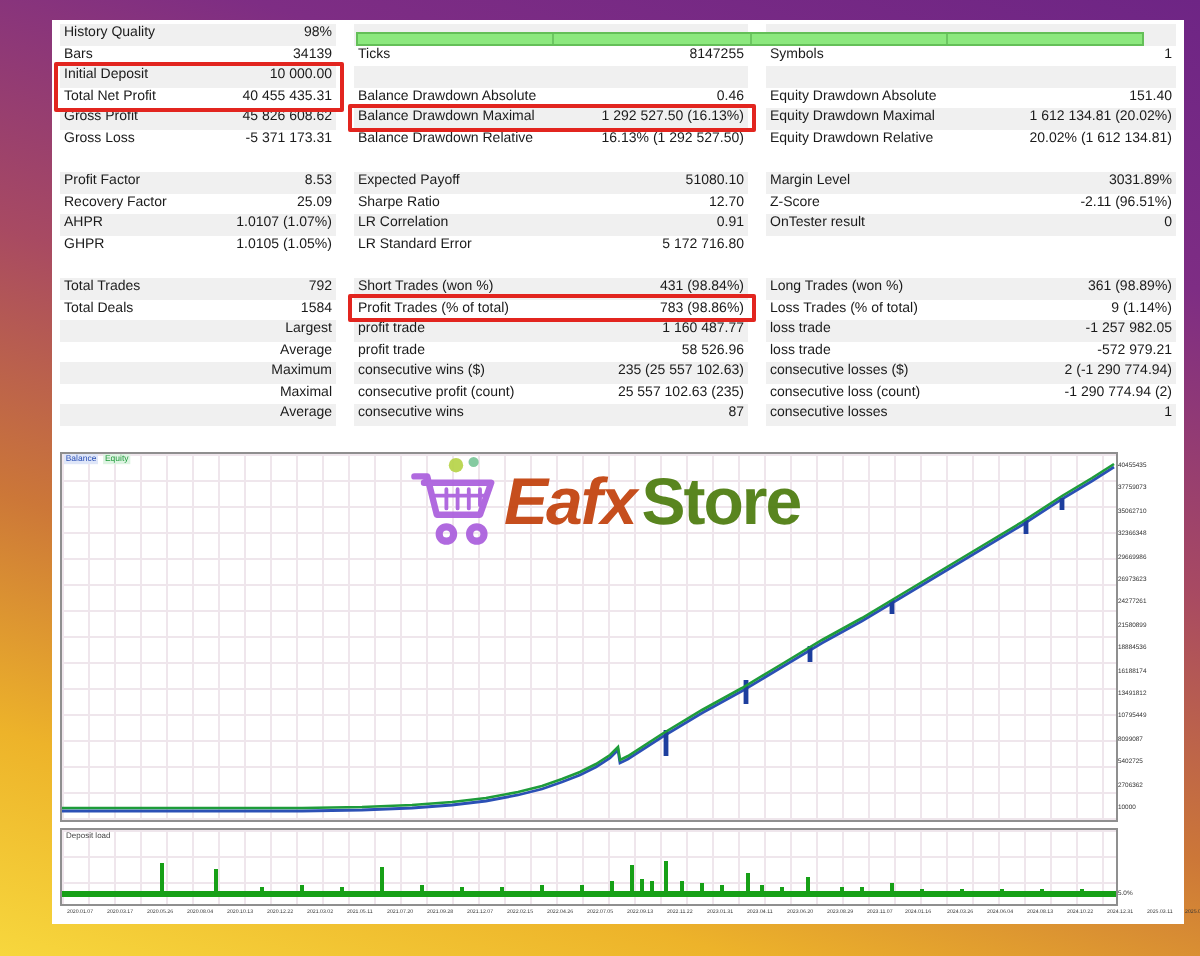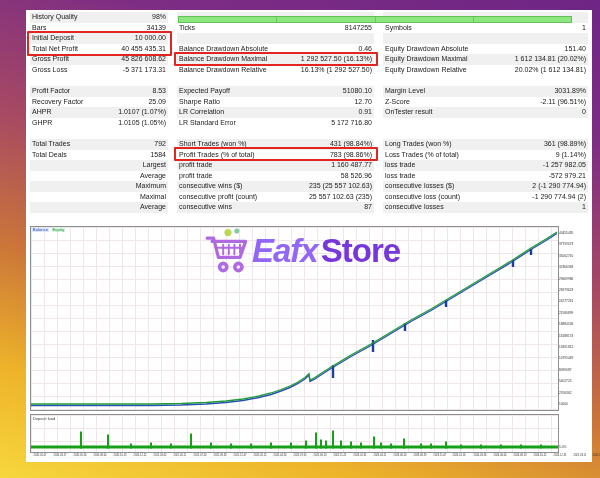--- a/index.html
+++ b/index.html
@@ -61,23 +61,23 @@
   .yticks span{position:absolute;left:0;font-size:4px;color:#333;
                transform:scale(.8);transform-origin:left center;white-space:nowrap;}
   .hist-pct{position:absolute;left:533px;top:434px;font-size:4px;color:#333;
             transform:scale(.8);transform-origin:left center;}
   .xdates{position:absolute;left:4px;top:443px;width:527px;display:flex;
           justify-content:space-between;}
   .xdates span{font-size:4px;color:#333;transform:scale(.65);white-space:nowrap;}
   
   .logo{position:absolute;left:178px;top:217px;display:flex;align-items:center;
         z-index:5;opacity:.93;}
-  .logo .txt1{font-size:33px;font-weight:800;font-style:italic;color:#8b5cf6;
+  .logo .txt1{font-size:33px;font-weight:800;font-style:italic;color:#c2410c;
               letter-spacing:-1px;}
-  .logo .txt2{font-size:33px;font-weight:800;color:#6d28d9;margin-left:3px;
+  .logo .txt2{font-size:33px;font-weight:800;color:#4d7c0f;margin-left:3px;
               letter-spacing:-1px;}
 </style>
 </head>
 <body>
 
 <div class="panel">
 
   <div class="scol c1">
       <div class="srow alt">
         <span class="lbl">History Quality</span>

